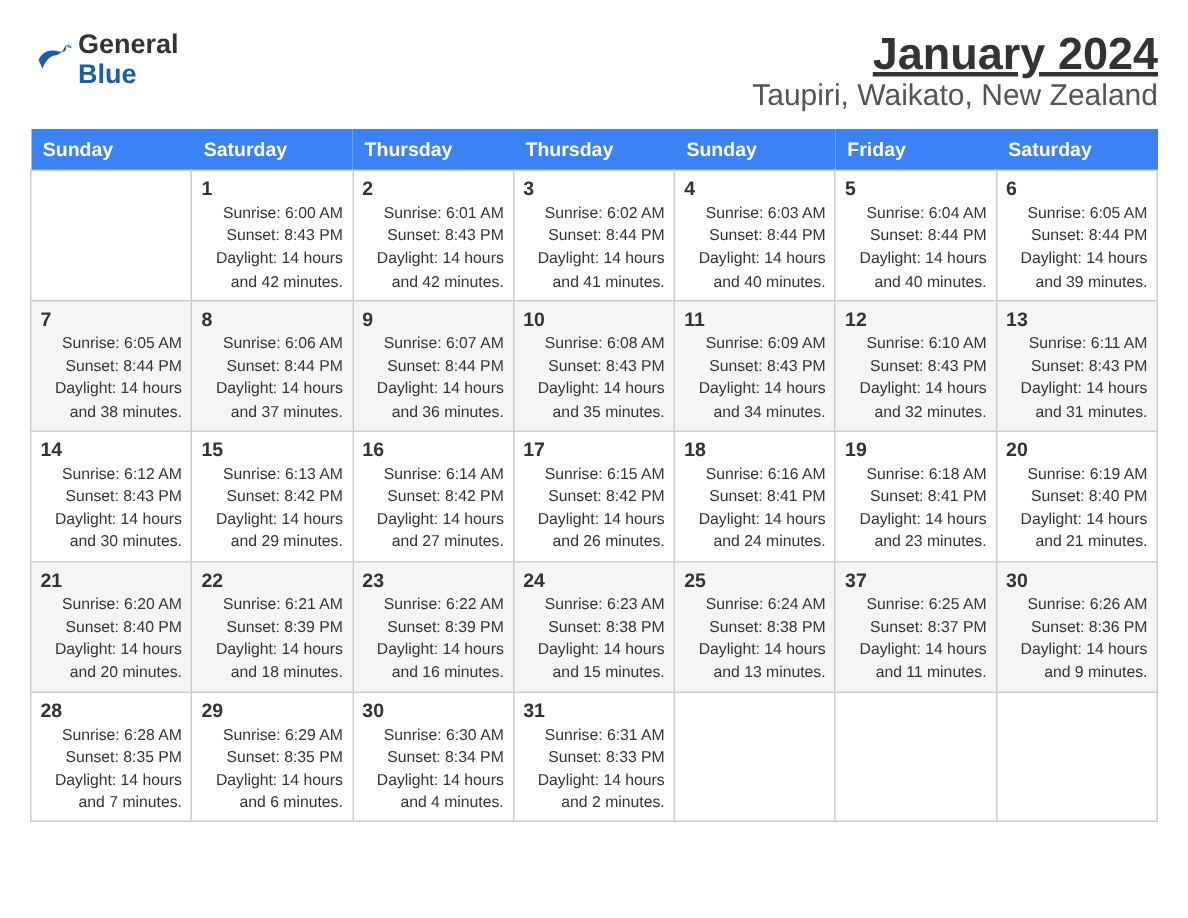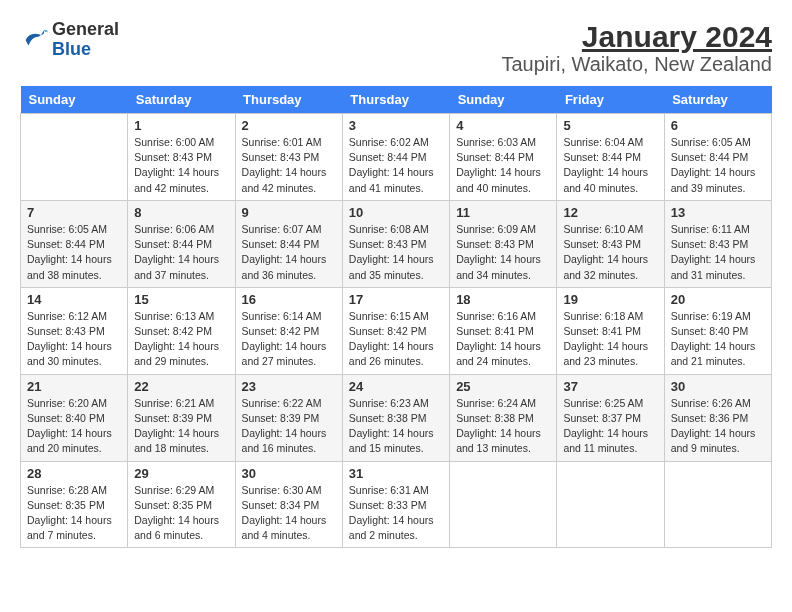--- a/index.html
+++ b/index.html
@@ -74,20 +74,21 @@
       font-weight: bold;
       font-size: 13px;
       color: #333;
       display: block;
       margin-bottom: 2px;
     }
     .day-info {
       color: #333;
       font-size: 10.5px;
       line-height: 1.45;
+      text-align: right;
     }
     .empty-cell {
       background: #fff !important;
     }
   </style>
 </head>
 <body>
 
 <div class="header">
   <div class="logo">

